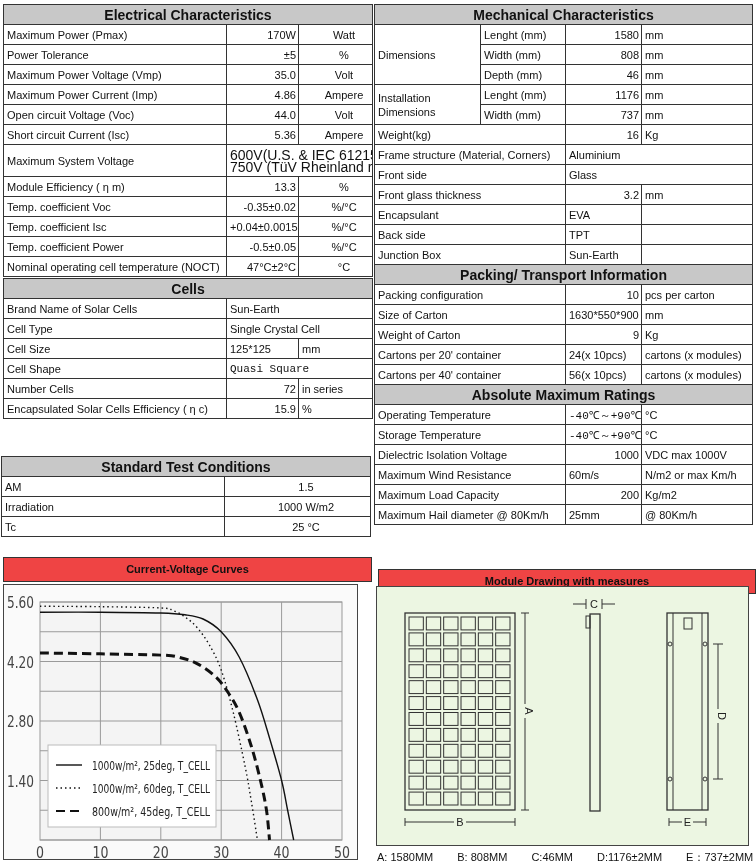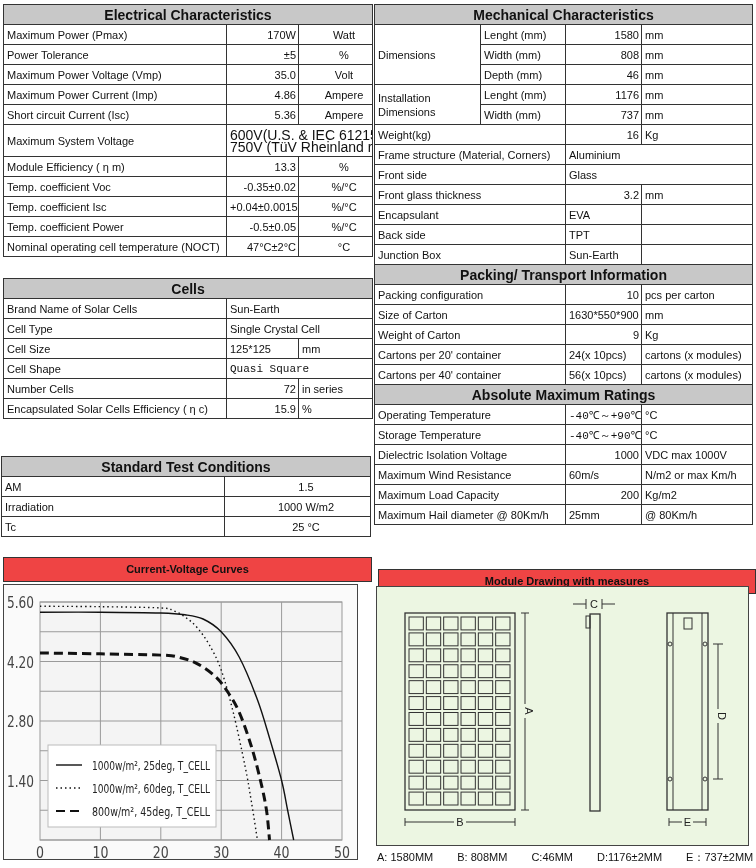--- a/index.html
+++ b/index.html
@@ -43,20 +43,25 @@
       </tr>
       <tr>
         <td>Maximum Power Voltage (Vmp)</td>
         <td class="r">35.0</td>
         <td class="c">Volt</td>
       </tr>
       <tr>
         <td>Maximum Power Current (Imp)</td>
         <td class="r">4.86</td>
         <td class="c">Ampere</td>
+      </tr>
+      <tr>
+        <td>Open circuit Voltage (Voc)</td>
+        <td class="r">44.0</td>
+        <td class="c">Volt</td>
       </tr>
       <tr>
         <td>Short circuit Current (Isc)</td>
         <td class="r">5.36</td>
         <td class="c">Ampere</td>
       </tr>
       <tr>
         <td style="height: 32px;">Maximum System Voltage</td>
         <td class="two" colspan="2" style="height: 32px;">
           <div>600V(U.S. &amp; IEC 61215 rating)</div>

